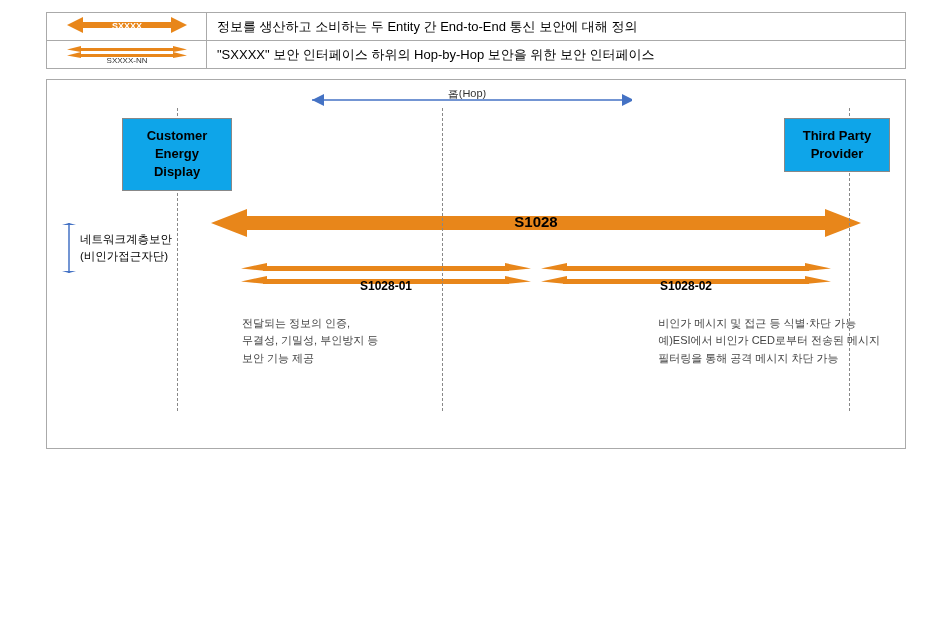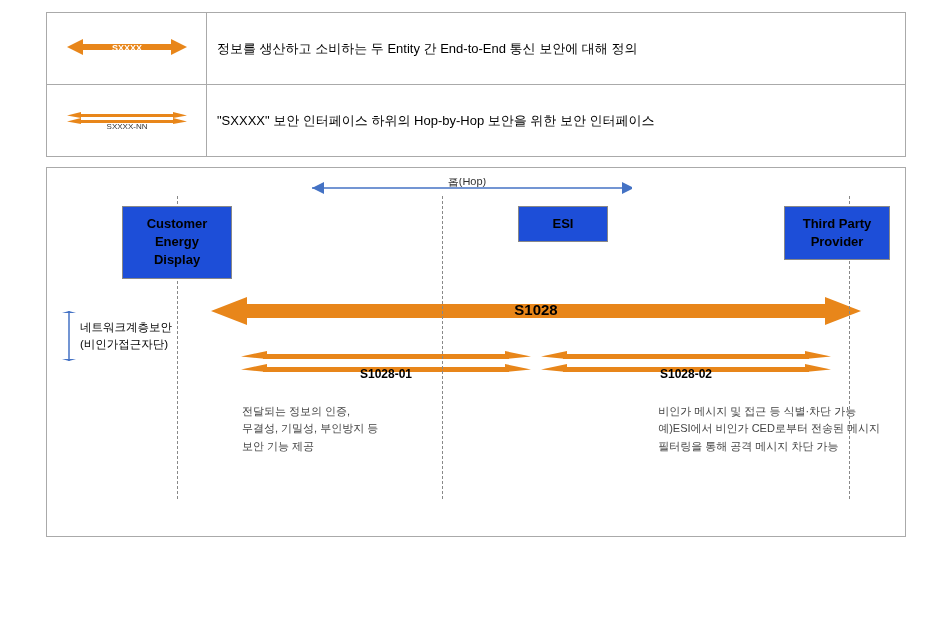--- a/index.html
+++ b/index.html
@@ -16,40 +16,40 @@
     }
 
     
     .legend-table {
       border-collapse: collapse;
       width: 860px;
       margin: 0 auto 10px auto;
     }
     .legend-table td {
       border: 1px solid #aaa;
-      padding: 22px 10px;
+      padding: 0 10px;
       vertical-align: middle;
     }
     .legend-table td:first-child {
       width: 160px;
       text-align: center;
     }
 
     
     .diagram-box {
       border: 1.5px solid #aaa;
       width: 860px;
       margin: 0 auto;
       padding: 10px 15px 15px 15px;
       position: relative;
       min-height: 370px;
     }
     .node-box {
       border: 1.5px solid #888;
-      background: #1d4ed8;
+      background: #0ea5e9;
       text-align: center;
       padding: 8px 12px;
       font-size: 13px;
       font-weight: bold;
       min-width: 90px;
       line-height: 1.4;
       z-index: 2;
       position: relative;
     }
   </style>
@@ -127,25 +127,20 @@
       <div style="position:absolute; right:40px; top:-10px; bottom:-220px; border-left:1.5px dashed #888; z-index:1;"></div>
 
       <div style="width:110px; z-index:2; position:relative;">
         <div class="node-box">
           <span>Customer<br>Energy<br>Display</span>
         </div>
       </div>
 
       <div style="flex:1;"></div>
 
-      <div style="width:90px; z-index:2; position:relative; margin-left: 110px;">
-        <div class="node-box">
-          <span>ESI</span>
-        </div>
-      </div>
 
       <div style="flex:1;"></div>
 
       <div style="width:106px; z-index:2; position:relative;">
         <div class="node-box">
           <span>Third Party<br>Provider</span>
         </div>
       </div>
     </div>
 

